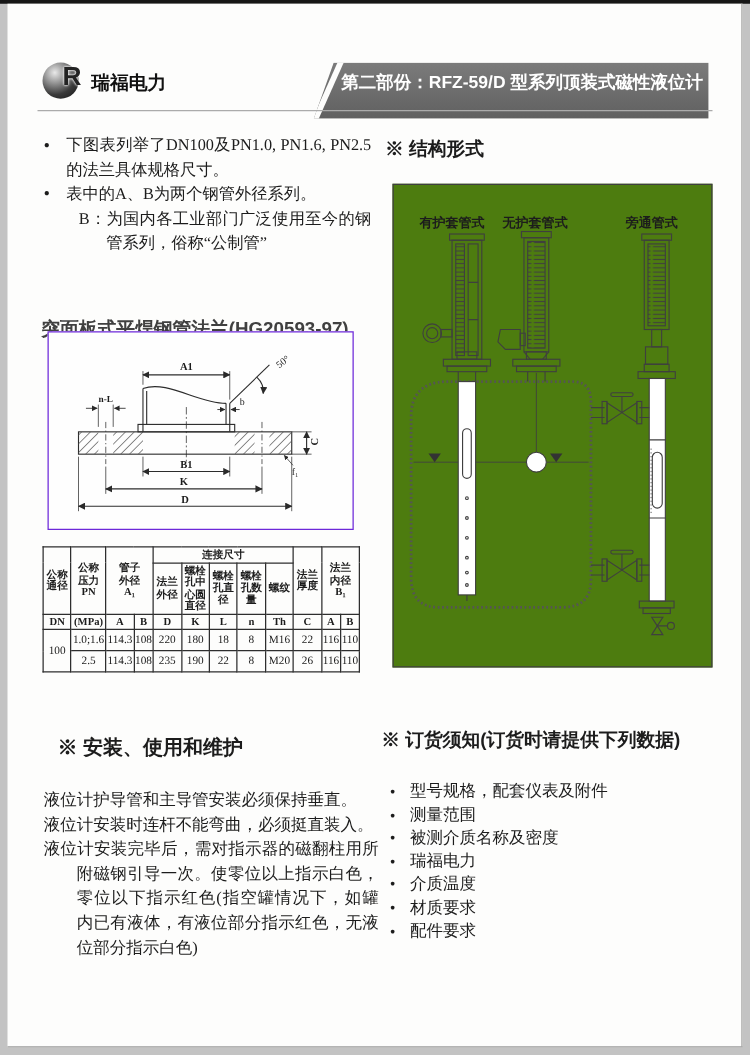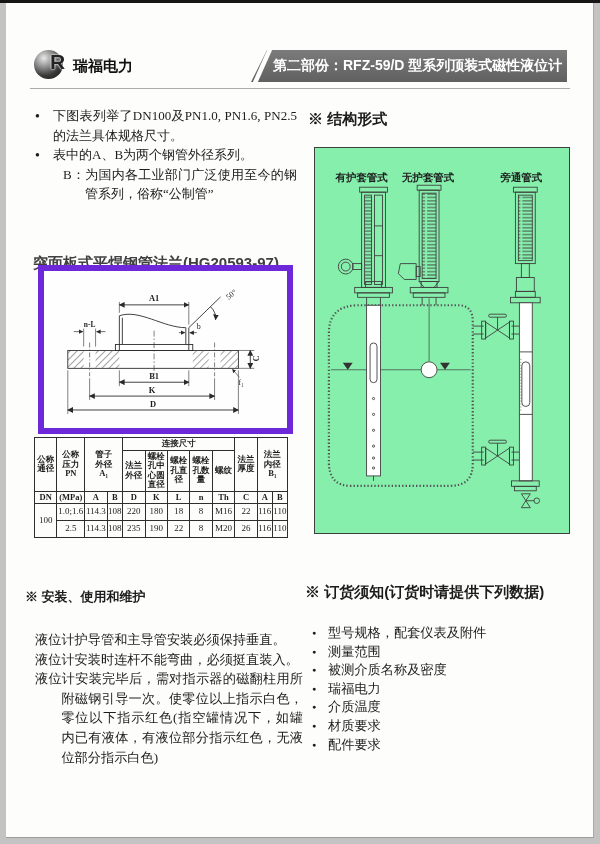--- a/index.html
+++ b/index.html
@@ -8,54 +8,54 @@
   .abs{position:absolute;}
   .top-rule{left:0;top:0;width:600px;height:3px;background:#161616;}
   .page{left:6px;top:3px;width:587px;height:834px;background:#fdfdfc;border-right:1px solid #a9a9a9;border-bottom:1px solid #9c9c9c;}
 
   
   .logo-circle{left:34px;top:50px;width:29px;height:29px;border-radius:50%;
     background:radial-gradient(circle at 34% 28%, #e9e9e9 0%, #9a9a9a 28%, #3a3a3a 62%, #111 100%);}
   .logo-r{left:50px;top:50px;font-family:"Liberation Sans",sans-serif;font-weight:bold;
     font-size:21px;color:#232323;text-shadow:0 0 2px #fff,0 0 2px #fff;}
   .brand{left:73px;top:57px;font-family:"Liberation Sans",sans-serif;font-weight:bold;font-size:15px;color:#111;}
-  .title-bar{left:243px;top:50px;width:324px;height:32px;
+  .title-bar{left:243px;top:50px;width:324px;height:45px;
     background:linear-gradient(#7b7b7b,#606060);
     clip-path:polygon(24px 0,100% 0,100% 100%,8px 100%);}
   .title-bar::before{content:"";position:absolute;left:17px;top:-2px;bottom:-2px;width:5px;
     background:#fdfdfc;transform:skewX(-24deg);}
   .title-text{position:absolute;left:30px;top:0;right:4px;line-height:31px;
     font-family:"Liberation Sans",sans-serif;font-weight:bold;font-size:14px;color:#fff;
     white-space:nowrap;}
   .header-rule{left:30px;top:88px;width:540px;height:1px;background:#ababab;}
 
   
   .intro{left:35px;top:106px;width:262px;font-size:13px;line-height:19.5px;text-align:justify;}
   .b-item{position:relative;padding-left:18px;}
   .b-item::before{content:"●";position:absolute;left:0;top:0;font-size:8px;line-height:19.5px;}
   .sub-item{padding-left:50px;text-indent:-22px;}
 
   .flange-heading{left:33px;top:254px;font-family:"Liberation Sans",sans-serif;font-weight:bold;font-size:15px;color:#404040;}
 
-  .flange-box{left:38px;top:265px;width:243px;height:157px;border:6px solid #6d28d9;background:#fefefe;}
+  .flange-box{left:38px;top:265px;width:243px;height:157px;border:1px solid #6d28d9;background:#fefefe;}
   .structure-heading{left:308px;top:110px;font-family:"Liberation Sans",sans-serif;font-weight:bold;font-size:15px;}
-  .structure-box{left:314px;top:147px;width:254px;height:385px;border:1.4px solid #3f3f3f;background:#86efac;}
+  .structure-box{left:314px;top:147px;width:254px;height:385px;border:1.4px solid #3f3f3f;background:#4d7c0f;}
 
   
   .spec-table{left:34px;top:437px;width:254px;border-collapse:collapse;table-layout:auto;
     font-size:8.5px;line-height:9.5px;}
   .spec-table th,.spec-table td{border:1px solid #2e2e2e;text-align:center;vertical-align:middle;
     padding:1px 0;word-break:break-all;font-weight:bold;}
   .spec-table td{font-weight:normal;white-space:nowrap;font-size:9px;height:14px;}
   .spec-table{border:1.6px solid #2e2e2e;}
   .w2{display:inline-block;width:20px;}
   .w2c{display:inline-block;width:22px;}
 
   
-  .install-heading{left:25px;top:588px;font-family:"Liberation Sans",sans-serif;font-weight:bold;font-size:13px;}
+  .install-heading{left:46px;top:588px;font-family:"Liberation Sans",sans-serif;font-weight:bold;font-size:16px;}
   .install-text{left:35px;top:630px;width:268px;font-size:13.2px;line-height:19.6px;text-align:justify;}
   .install-text p{margin:0;}
   .hang{padding-left:2em;text-indent:-2em;}
 
   .order-heading{left:305px;top:583px;font-family:"Liberation Sans",sans-serif;font-weight:bold;font-size:15px;}
   .order-list{left:312px;top:624px;width:262px;font-size:13.2px;}
   .o-item{position:relative;padding-left:16px;line-height:18.6px;}
   .o-item::before{content:"●";position:absolute;left:0;top:0;font-size:7px;line-height:18.6px;}
 
   svg{display:block;}

